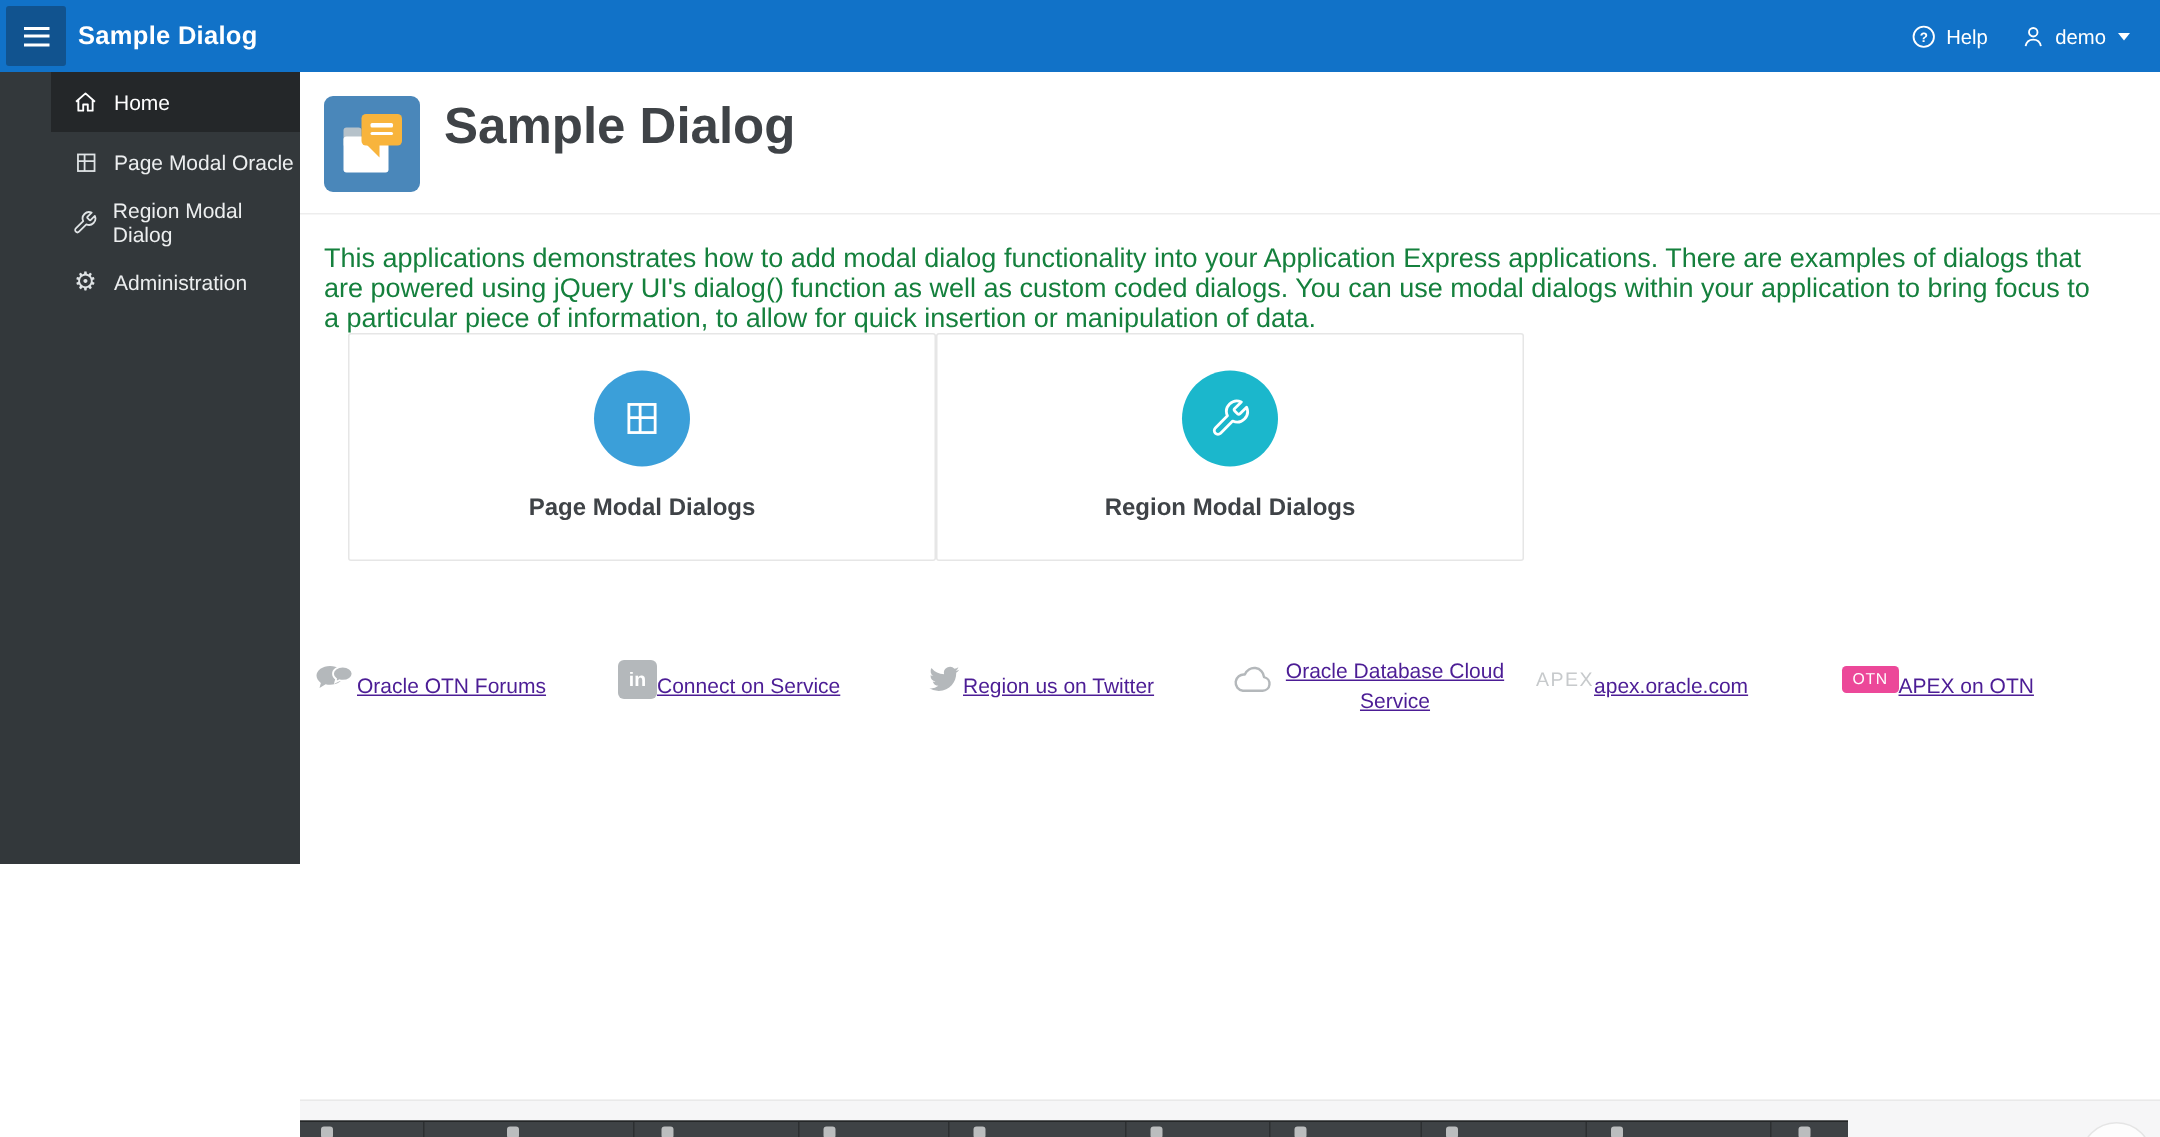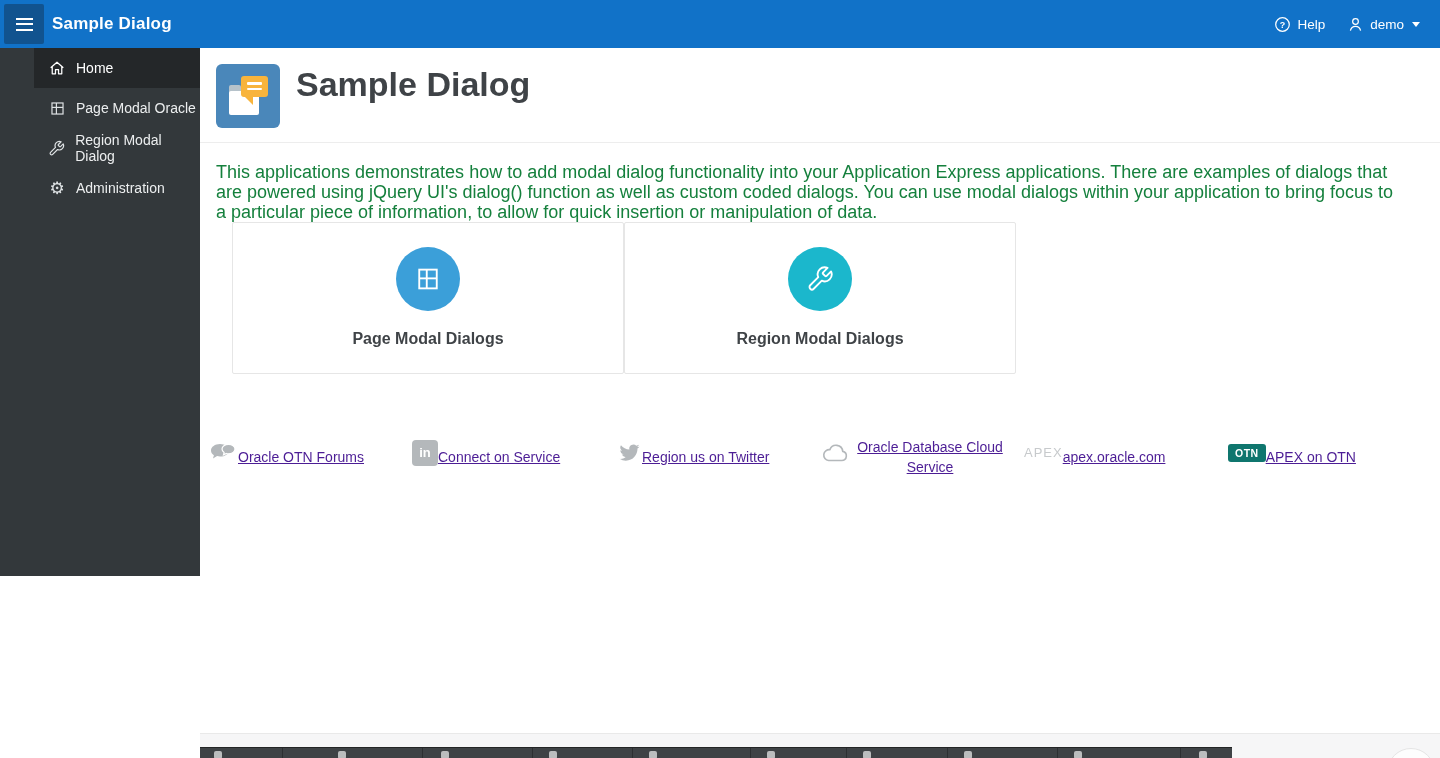--- a/index.html
+++ b/index.html
@@ -45,21 +45,21 @@
   .card-circle { width:64px; height:64px; border-radius:50%; margin-top:24px; display:flex; align-items:center; justify-content:center; color:#fff; }
   .card-label { margin-top:19px; font-size:16px; font-weight:bold; color:#3f4347; }
 
   
   .footer-links { position:absolute; left:8px; top:380px; width:1224px; display:flex; }
   .flink { width:204px; display:flex; flex-direction:row; align-items:center; cursor:pointer; }
   .flink-iconzone { height:32px; display:flex; align-items:center; justify-content:center; color:#b4b8bb; }
   .flink-label { margin-top:9px; font-size:14px; color:#4c1d95; text-align:center; max-width:160px; line-height:20px;text-decoration:underline; }
   .li-sq { width:26px; height:26px; background:#b4b8bb; border-radius:4px; color:#fff; font-size:13px; font-weight:bold; display:flex; align-items:center; justify-content:center; }
   .apex-wordmark { font-size:13px; color:#c7cacc; letter-spacing:1px; }
-  .otn-badge { background:#0f766e; color:#fff; font-size:10.5px; font-weight:bold; padding:3px 7px; border-radius:3px; letter-spacing:.5px; }
+  .otn-badge { background:#ec4899; color:#fff; font-size:10.5px; font-weight:normal; padding:3px 7px; border-radius:3px; letter-spacing:.5px; }
 
   
   .page-footer-strip { position:absolute; left:200px; top:733px; width:1240px; height:25px; background:#f6f6f7; border-top:1px solid #e9e9e9; }
   .dev-toolbar { position:absolute; left:200px; top:747px; width:1032px; height:11px; background:#3e4245; border-top:1px solid #232526; display:flex; z-index:25; }
   .dev-seg { height:100%; border-right:1px solid #2c2f31; position:relative; cursor:pointer; }
   .dev-nub { position:absolute; left:14px; top:3px; width:8px; height:8px; border-radius:2px; background:rgba(255,255,255,.65); }
   .scroll-circle { position:absolute; left:1387px; top:748px; width:48px; height:48px; border-radius:50%; background:#fdfdfd; border:1px solid #e5e5e5; cursor:pointer; }
 
   svg { display:block; }
 </style>

